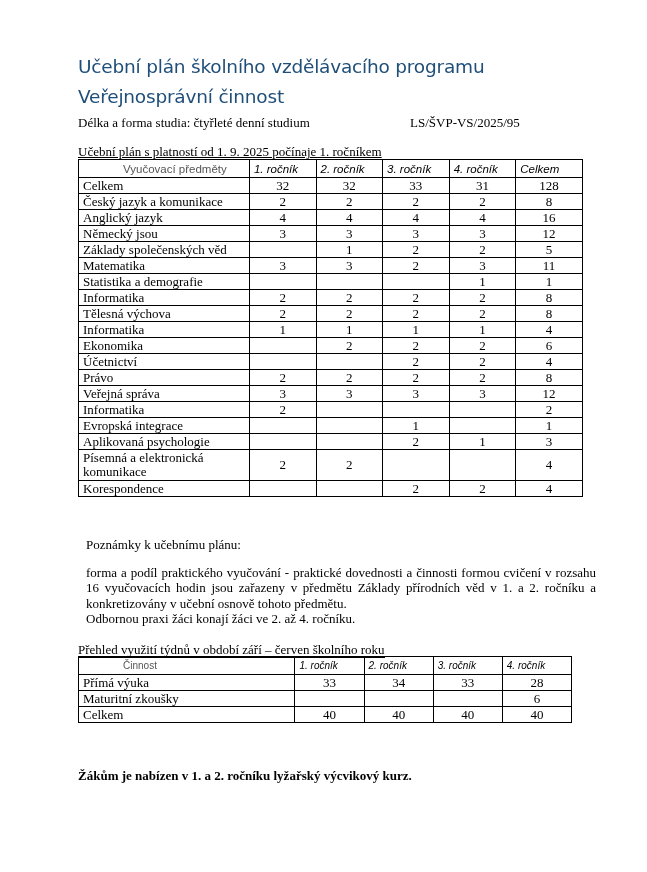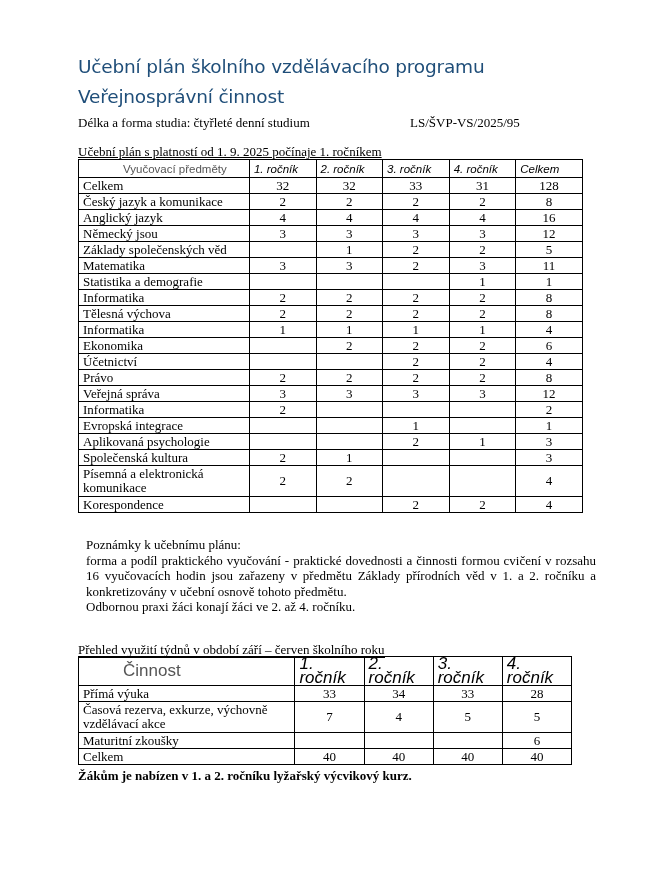--- a/index.html
+++ b/index.html
@@ -28,26 +28,26 @@
   th.first { font-style: normal; color: #555; padding-left: 44px; }
   td.num { text-align: center; }
   td.tall { height: 30px; margin-left: 16px; }
 
   #plan-table { top: 159px; width: 505px; }
   #plan-table col.c0 { width: 172px; }
   #plan-table col.cn { width: 67px; }
 
   .notes { position: absolute; top: 537px; left: 8px; width: 510px; line-height: 15.5px; }
   .notes p { margin: 0; }
-  .notes .justify { text-align: justify; text-align-last: left; }
+  .notes .justify { text-align: justify; text-align-last: left; margin-top: 12px; }
 
   #weeks-table { top: 656px; width: 494px; }
   #weeks-table col.c0 { width: 216px; }
   #weeks-table col.cn { width: 69px; }
-  #weeks-table th { font-size: 17px; }
+  #weeks-table th { font-size: 10px; }
 
   .footer-note { position: absolute; top: 768px; left: 0; white-space: nowrap; font-weight: bold; }
   .underline-line { border-bottom: 1px solid #000; }
 </style>
 </head>
 <body>
 
 <div class="page">
   <h1 class="title title1">Učební plán školního vzdělávacího programu</h1>
   <h2 class="title title2">Veřejnosprávní činnost</h2>
@@ -211,28 +211,20 @@
         </tr>
         <tr>
           <td>Aplikovaná psychologie</td>
           <td class="num"></td>
           <td class="num"></td>
           <td class="num">2</td>
           <td class="num">1</td>
           <td class="num">3</td>
         </tr>
         <tr>
-          <td>Společenská kultura</td>
-          <td class="num">2</td>
-          <td class="num">1</td>
-          <td class="num"></td>
-          <td class="num"></td>
-          <td class="num">3</td>
-        </tr>
-        <tr>
           <td class="tall">Písemná a elektronická komunikace</td>
           <td class="num tall">2</td>
           <td class="num tall">2</td>
           <td class="num tall"></td>
           <td class="num tall"></td>
           <td class="num tall">4</td>
         </tr>
         <tr>
           <td>Korespondence</td>
           <td class="num"></td>
@@ -273,27 +265,20 @@
     </thead>
     <tbody id="weeks-body">
         <tr>
           <td>Přímá výuka</td>
           <td class="num">33</td>
           <td class="num">34</td>
           <td class="num">33</td>
           <td class="num">28</td>
         </tr>
         <tr>
-          <td class="tall">Časová rezerva, exkurze, výchovně vzdělávací akce</td>
-          <td class="num tall">7</td>
-          <td class="num tall">4</td>
-          <td class="num tall">5</td>
-          <td class="num tall">5</td>
-        </tr>
-        <tr>
           <td>Maturitní zkoušky</td>
           <td class="num"></td>
           <td class="num"></td>
           <td class="num"></td>
           <td class="num">6</td>
         </tr>
         <tr>
           <td>Celkem</td>
           <td class="num">40</td>
           <td class="num">40</td>

